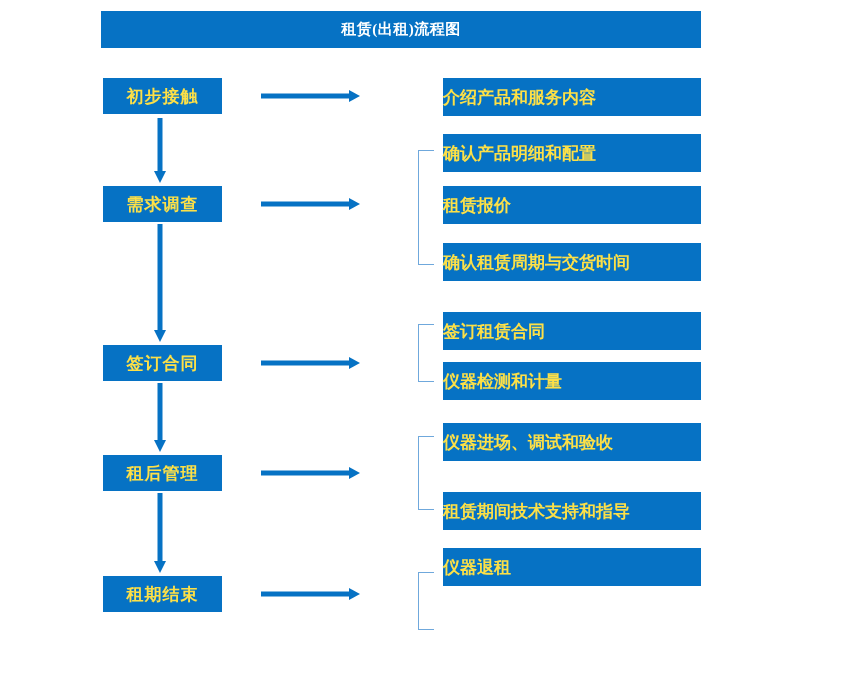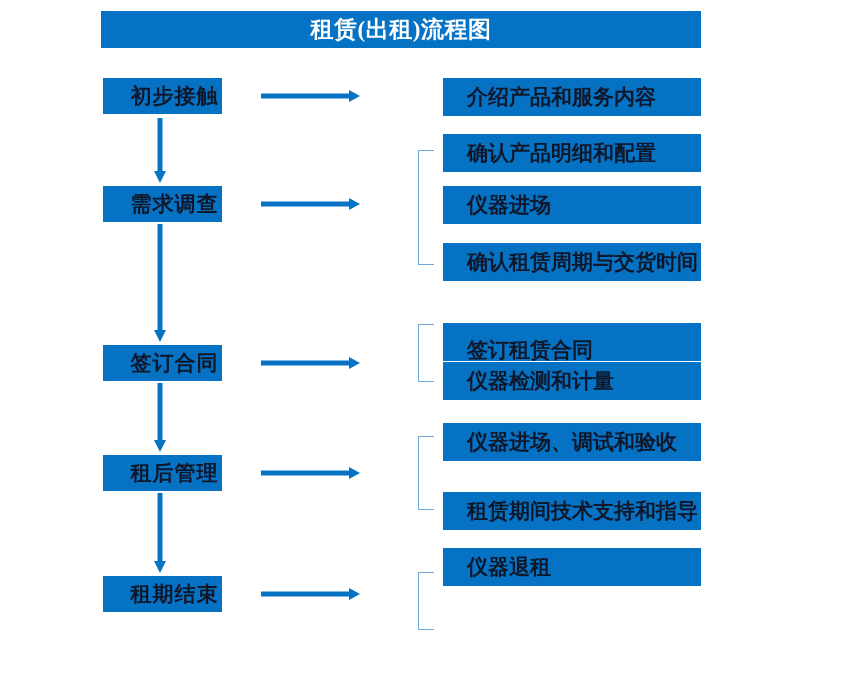--- a/index.html
+++ b/index.html
@@ -26,41 +26,40 @@
     top: 11px;
     width: 600px;
     height: 37px;
     background: #0672C4;
     display: flex;
     align-items: center;
     justify-content: center;
   }
   .title-bar .title-text {
     color: #ffffff;
-    font-size: 23px;
+    font-size: 15px;
     font-weight: bold;
     letter-spacing: 0.5px;
     white-space: nowrap;
   }
 
   
   .box {
     position: absolute;
     background: #0672C4;
     display: flex;
     align-items: center;
     box-sizing: border-box;
   }
   .box .box-label {
-    color: #0f172a;
-    font-size: 21px;
+    color: #fde047;
+    font-size: 17px;
     font-weight: bold;
     white-space: nowrap;
     line-height: 1;
-    margin-left: 24px;
   }
 
   
   .stage-box {
     left: 103px;
     width: 119px;
     height: 36px;
     justify-content: center;
   }
   .stage-box .box-label {
@@ -199,28 +198,28 @@
 
   <div class="box detail-box" style="top:78px;">
     <span class="box-label">介绍产品和服务内容</span>
   </div>
 
   <div class="box detail-box" style="top:134px;">
     <span class="box-label">确认产品明细和配置</span>
   </div>
 
   <div class="box detail-box" style="top:186px;">
-    <span class="box-label">仪器进场</span>
+    <span class="box-label">租赁报价</span>
   </div>
 
   <div class="box detail-box" style="top:243px;">
     <span class="box-label">确认租赁周期与交货时间</span>
   </div>
 
-  <div class="box detail-box" style="top:323px;align-items:flex-end;">
+  <div class="box detail-box" style="top:312px;">
     <span class="box-label">签订租赁合同</span>
   </div>
 
   <div class="box detail-box" style="top:362px;">
     <span class="box-label">仪器检测和计量</span>
   </div>
 
   <div class="box detail-box" style="top:423px;">
     <span class="box-label">仪器进场、调试和验收</span>
   </div>

